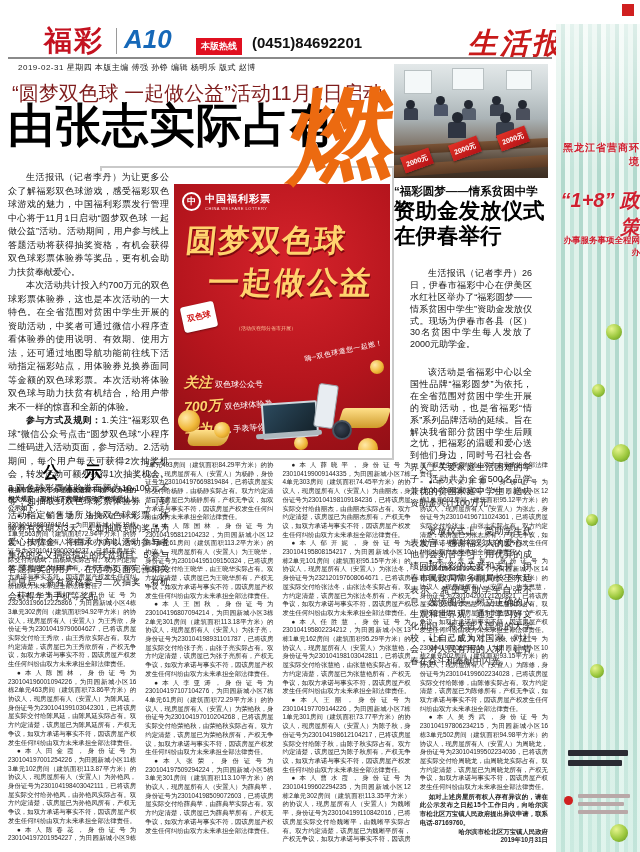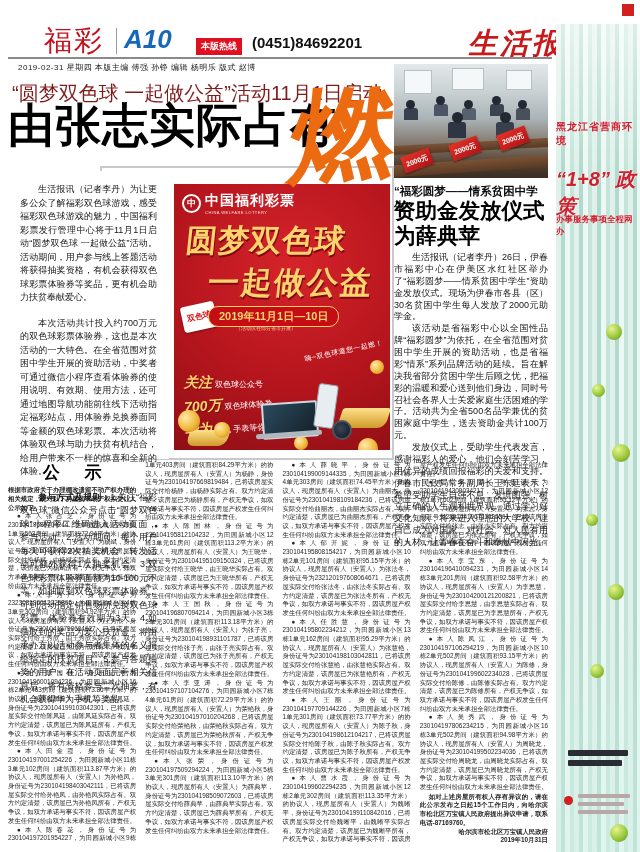--- a/index.html
+++ b/index.html
@@ -3,21 +3,21 @@
 <meta charset="utf-8">
 <style>
   html,body{margin:0;padding:0;}
   body{
     width:640px;height:852px;position:relative;background:#fff;overflow:hidden;
     font-family:"Liberation Sans",sans-serif;color:#111;
   }
   .abs{position:absolute;}
 
   
-  .fucai{left:44px;top:22px;font-size:28px;font-weight:normal;color:#c41220;
+  .fucai{left:44px;top:22px;font-size:28px;font-weight:bold;color:#c41220;
     font-family:"Liberation Serif",serif;letter-spacing:2px;}
   .hdr-div{left:116px;top:28px;width:1px;height:26px;background:#9a9a9a;}
   .pageno{left:124px;top:24px;font-size:26px;font-style:italic;font-weight:900;color:#1668b8;}
   .hotline-badge{left:196px;top:38px;background:#e01020;color:#fff;font-size:9px;
     font-weight:bold;padding:2px 5px;}
   .hotline-num{left:252px;top:34px;font-size:15px;font-weight:bold;color:#101010;}
   .masthead{left:468px;top:24px;font-size:29px;color:#c81a1a;font-weight:bold;
     font-style:italic;font-family:"Liberation Serif",serif;letter-spacing:3px;}
   .hdr-rule{left:8px;top:57px;width:544px;height:2px;background:#8a8a8a;}
   .dateline{left:18px;top:62px;font-size:8px;color:#222;letter-spacing:.5px;}
@@ -27,31 +27,31 @@
   .kicker{left:12px;top:80px;font-size:20px;color:#7f1d1d;}
   .headline{left:8px;top:102px;font-size:46px;font-weight:900;color:#000;
     letter-spacing:1px;line-height:1;}
   .accent{left:292px;top:86px;font-size:104px;font-weight:900;color:#ec6a10;
     line-height:.95;transform:skewX(-10deg) rotate(-3deg);z-index:6;}
 
   
   .frame{left:100px;top:166px;width:290px;height:290px;border:2px solid #c9c9c9;z-index:1;}
   .left-col{left:8px;top:171px;width:161px;height:288px;background:#fff;z-index:2;
     font-size:9px;line-height:1.5;text-align:justify;color:#151515;}
-  .left-col p{margin:12px;text-indent:2em;}
+  .left-col p{margin:0;text-indent:2em;}
   .left-col .rules{}
   .b{font-weight:bold;}
 
   
   .poster{left:174px;top:184px;width:216px;height:266px;z-index:3;overflow:hidden;
     background:radial-gradient(circle at 55% 30%,#d6232b,#b5151d 55%,#8e0f15 100%);}
   .po-brand{position:absolute;left:8px;top:8px;display:flex;align-items:center;gap:4px;}
   .po-logo{width:15px;height:15px;border-radius:50%;border:2px solid #fff;
     color:#fff;font-size:9px;font-weight:bold;text-align:center;line-height:15px;}
-  .po-brand-cn{color:#fff;font-size:14px;font-weight:bold;letter-spacing:1px;}
+  .po-brand-cn{color:#fff;font-size:10px;font-weight:bold;letter-spacing:1px;}
   .po-brand-en{color:#ffd9d9;font-size:4px;letter-spacing:.5px;}
   .po-title1{position:absolute;left:12px;top:36px;font-size:31px;font-weight:900;
     color:#ffd36e;text-shadow:1px 2px 0 #7c0a0e;transform:skewX(-6deg);letter-spacing:1px;}
   .po-title2{position:absolute;left:34px;top:78px;font-size:31px;font-weight:900;
     color:#ffd36e;text-shadow:1px 2px 0 #7c0a0e;transform:skewX(-6deg);letter-spacing:2px;}
   .po-date{position:absolute;left:34px;top:122px;background:#c40d14;border:1px solid #ffcf66;
     border-radius:10px;color:#ffd36e;font-size:11px;font-weight:bold;padding:2px 10px;}
   .po-date-note{position:absolute;left:62px;top:141px;color:#ffc9a0;font-size:5px;}
   .po-badge{position:absolute;left:8px;top:120px;width:34px;height:26px;background:#fff;
     border-radius:3px;transform:rotate(-12deg);color:#d01818;font-size:8px;font-weight:900;
@@ -83,39 +83,39 @@
   .head{position:absolute;width:9px;height:9px;border-radius:50%;background:#232832;}
   .torso{position:absolute;width:14px;height:12px;border-radius:3px 3px 0 0;background:#39404e;}
   .desk{position:absolute;height:9px;background:linear-gradient(180deg,#7a5336,#5a3a24);}
   .placard{position:absolute;width:30px;height:17px;background:linear-gradient(160deg,#e23227,#b31217);
     transform:rotate(-20deg);color:#fff;font-weight:900;font-size:7px;text-align:center;
     line-height:17px;box-shadow:0 1px 2px rgba(0,0,0,.45);}
   .r-kicker{left:394px;top:184px;width:154px;font-size:11.5px;font-weight:bold;color:#0d0d0d;}
   .r-title{left:394px;top:199px;width:154px;font-size:21.5px;font-weight:900;color:#000;line-height:1.18;}
   .r-body{left:394px;top:252px;width:154px;height:208px;font-size:9px;line-height:1.32;
     text-align:justify;color:#151515;}
-  .r-body p{margin:0;text-indent:2em;}
+  .r-body p{margin:16px;text-indent:2em;}
 
   
   .notice{left:8px;top:461px;width:540px;height:386px;column-count:4;column-gap:9px;
     font-size:6.4px;line-height:1.36;color:#262626;text-align:justify;overflow:hidden;}
   .nt-title{font-size:17px;font-weight:bold;color:#000;text-align:center;
     letter-spacing:10px;margin:0 0 2px 10px;}
   .nt-intro{margin:0;font-weight:bold;}
   .nt-item{margin:0;text-indent:1.4em;}
   .nt-closing{margin:1px 0 0;text-indent:1.4em;font-weight:bold;}
   .nt-sign{margin:0;text-align:right;font-weight:bold;}
 
   
   .sidebar{left:556px;top:24px;width:84px;height:828px;overflow:hidden;
     background:
       linear-gradient(180deg,rgba(255,255,255,.55),rgba(255,255,255,0) 18%,rgba(255,255,255,0) 70%,rgba(210,240,230,.5)),
       repeating-linear-gradient(90deg,#dff1ea 0 5px,#b2d9cd 5px 9px,#ecf8f3 9px 14px,#c4e4da 14px 18px);}
-  .sb-line{position:absolute;left:0;width:100%;text-align:left;color:#cf2030;
-    font-weight:900;text-shadow:0 0 2px rgba(255,255,255,.9);}
+  .sb-line{position:absolute;left:0;width:100%;text-align:right;color:#cf2030;
+    font-weight:900;text-shadow:0 0 2px rgba(255,255,255,.9);margin-top:21px;}
   .sb-l1{top:96px;font-size:10px;letter-spacing:1px;}
   .sb-l2{top:142px;font-size:20px;font-style:italic;}
   .sb-l3{top:190px;font-size:8.5px;}
   .ball{position:absolute;border-radius:50%;
     background:radial-gradient(circle at 35% 30%,#e6f58e,#9cc83e 55%,#5c8f1e);}
   .sb-bar{position:absolute;left:12px;background:#2b2b33;height:6px;border-radius:1px;}
   .sb-dot{position:absolute;left:8px;top:772px;width:9px;height:9px;border-radius:50%;background:#d02020;}
   .sb-small{position:absolute;left:22px;height:4px;background:#b9a8a8;border-radius:1px;}
 </style>
 </head>
@@ -148,21 +148,20 @@
   <div class="po-brand">
     <div class="po-logo">中</div>
     <div>
       <div class="po-brand-cn">中国福利彩票</div>
       <div class="po-brand-en">CHINA WELFARE LOTTERY</div>
     </div>
   </div>
   <div class="po-title1">圆梦双色球</div>
   <div class="po-title2">一起做公益</div>
   <div class="po-badge">双色球</div>
-  <div class="po-date">2019年11月1日—10日</div>
   <div class="po-date-note">（活动仅在部分省市开展）</div>
   <div class="po-slogan">嗨~双色球邀您一起燃！</div>
   <div class="po-cta cta1"><span class="big">关注</span><span>双色球公众号</span></div>
   <div class="po-cta cta2"><span class="big">700万</span><span>双色球体验券</span></div>
   <div class="po-cta cta3"><span class="big">华为</span><span>手机 手表等你拿</span></div>
   <div class="ingot" style="left:14px;top:246px;"></div>
   <div class="ingot" style="left:166px;top:224px;width:48px;height:20px;"></div>
   <div class="coin" style="left:4px;top:226px;width:22px;height:22px;"></div>
   <div class="coin" style="left:40px;top:238px;width:16px;height:16px;"></div>
   <div class="coin" style="left:196px;top:176px;width:14px;height:14px;"></div>
@@ -194,21 +193,21 @@
   <div class="head" style="left:106px;top:48px;width:11px;height:11px;"></div>
   <div class="desk" style="left:0;top:78px;width:154px;transform:rotate(-3deg);"></div>
   <div class="desk" style="left:0;top:96px;width:154px;height:12px;transform:rotate(-4deg);"></div>
   <div class="placard" style="left:8px;top:88px;">2000元</div>
   <div class="placard" style="left:56px;top:76px;">2000元</div>
   <div class="placard" style="left:104px;top:66px;">2000元</div>
 </div>
 <div class="abs r-kicker">“福彩圆梦——情系贫困中学生”</div>
 <div class="abs r-title">
   <div>资助金发放仪式</div>
-  <div>为薛典苹</div>
+  <div>在伊春举行</div>
 </div>
 <div class="abs r-body">
   <div>
       <p class="">生活报讯（记者李丹）26日，伊春市福彩中心在伊美区水红社区举办了“福彩圆梦——情系贫困中学生”资助金发放仪式。现场为伊春市各县（区）30名贫困中学生每人发放了2000元助学金。</p>
       <p class="">该活动是省福彩中心以全国性品牌“福彩圆梦”为依托，在全省范围对贫困中学生开展的资助活动，也是省福彩“情系”系列品牌活动的延续。旨在解决我省部分贫困中学生后顾之忧，把福彩的温暖和爱心送到他们身边，同时号召社会各界人士关爱家庭生活困难的学子。活动共为全省500名品学兼优的贫困家庭中学生，送去资助金共计100万元。</p>
       <p class="">发放仪式上，受助学生代表发言，感谢福彩人的爱心，他们会刻苦学习，用优异的成绩回报福彩的关爱和支持。伊春市民政局常务副局长王东廷表示，希望受助学生自强不息，发愤图强，树立正确的人生观和世界观。通过学习好文化知识，将来进入理想的大学校，让自己成为对国家、对社会、对人民有用的人材，让青春在奋斗和奉献中闪光。</p>
     </div>
 </div>
 
 <div class="abs notice">

